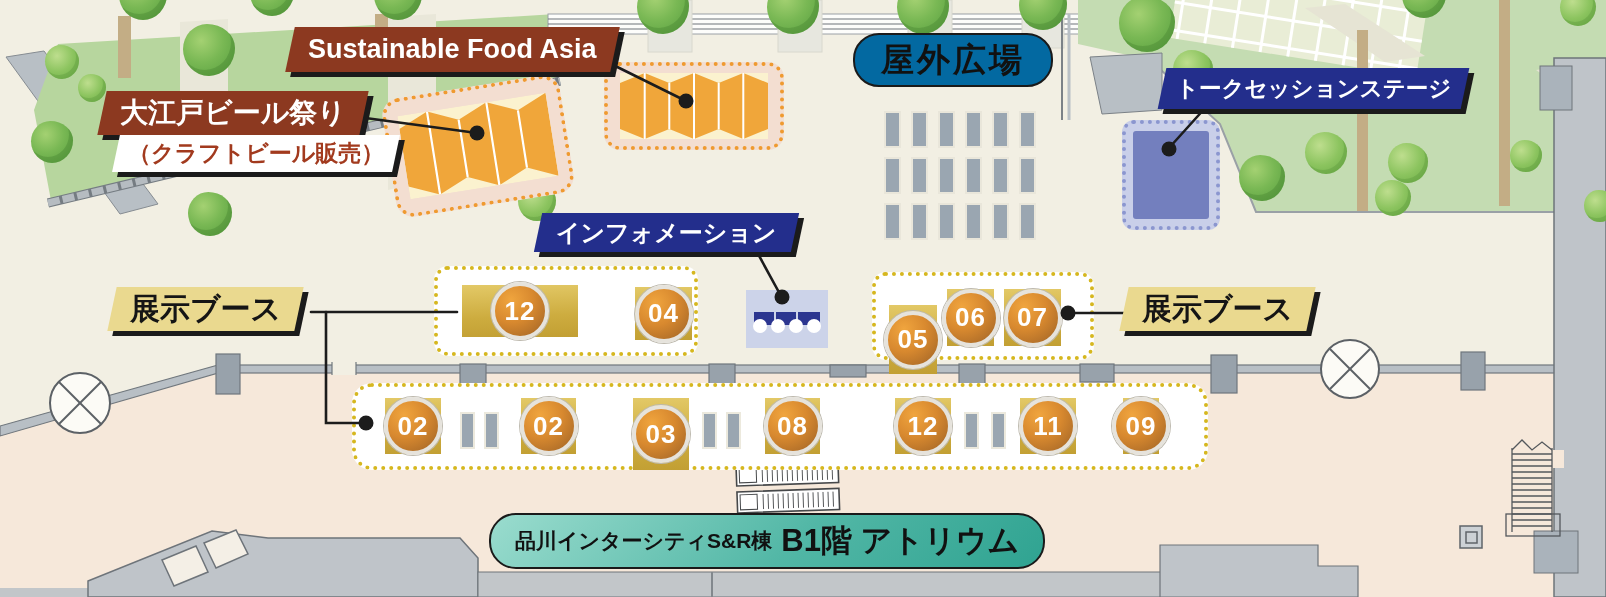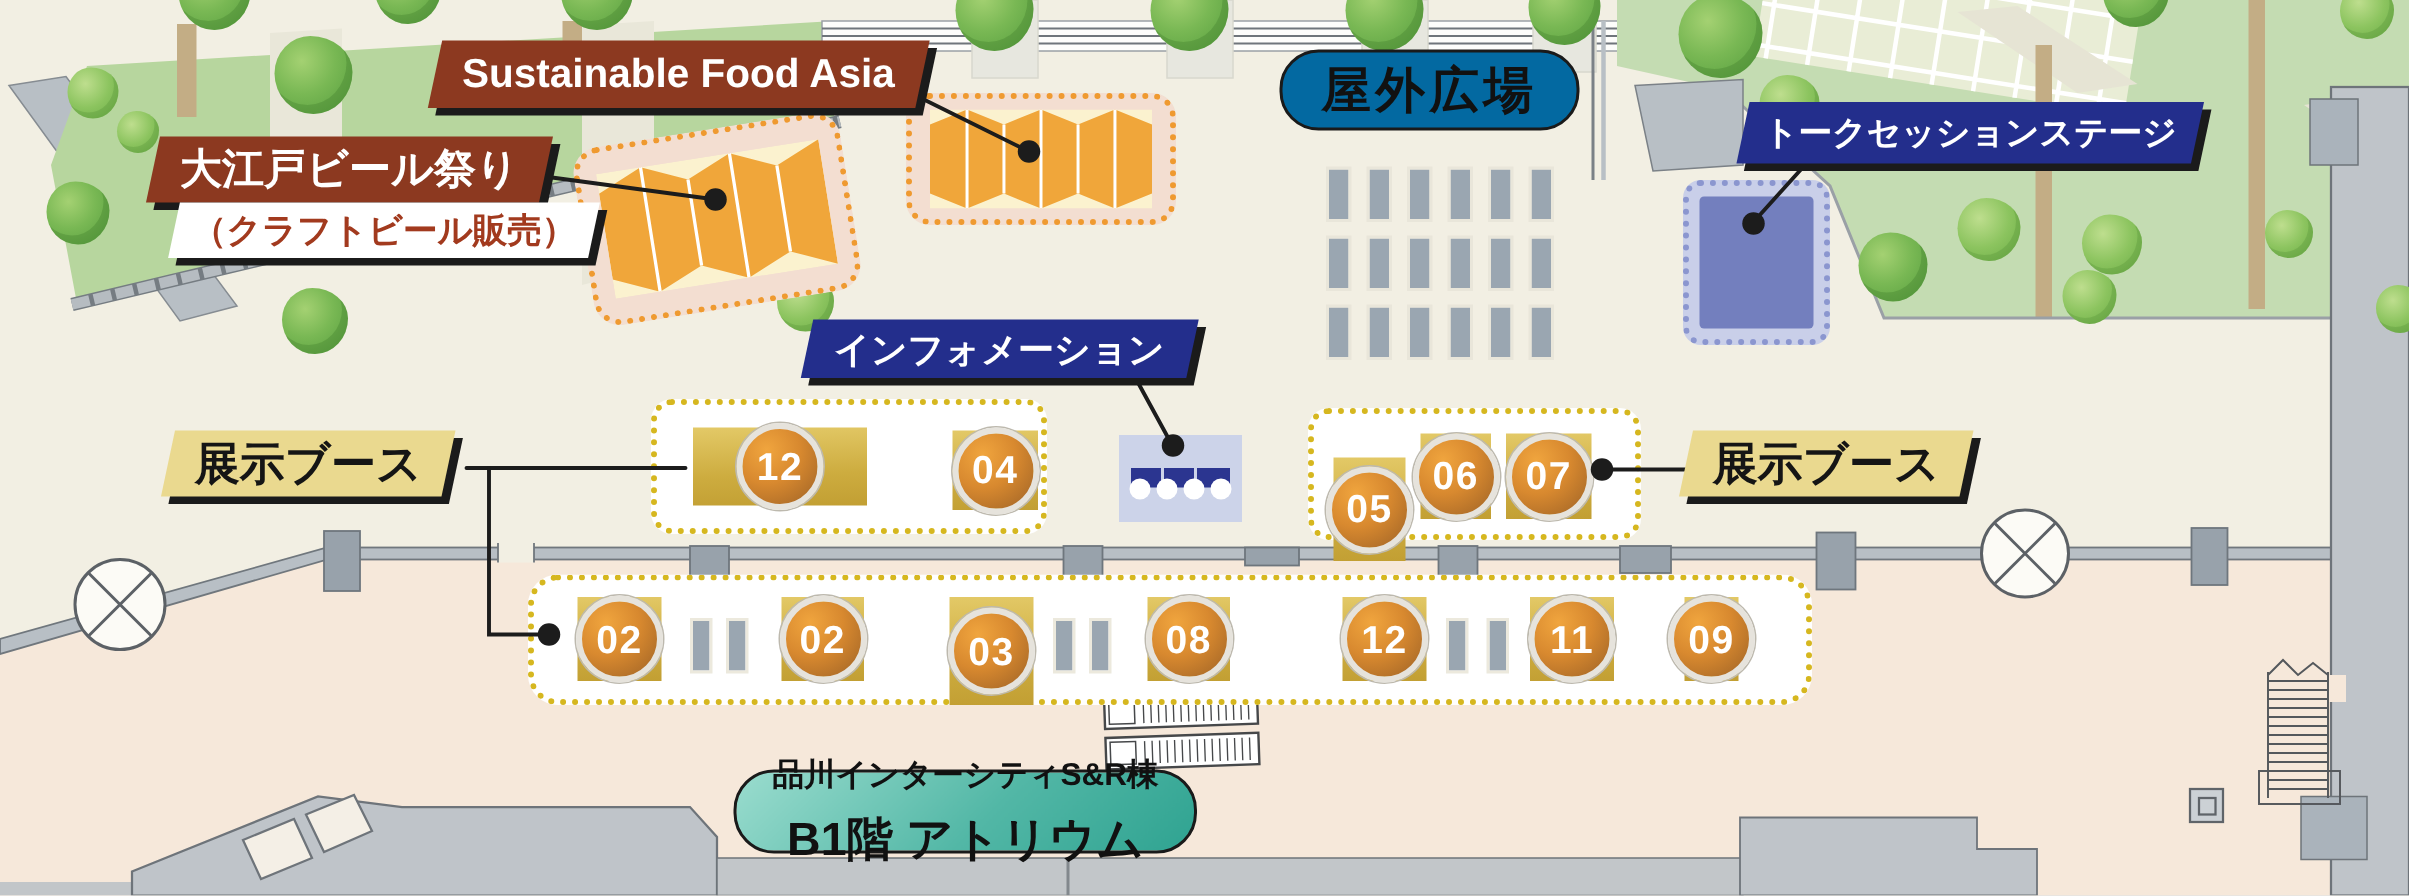--- a/index.html
+++ b/index.html
@@ -38,21 +38,21 @@
           color:#fff;font-weight:bold;display:flex;align-items:center;padding:0 18px;white-space:nowrap;}
   .banner>span{transform:skewX(12deg);display:block;}
   .brown{background:#8c3920;}
   .navy{background:#232e8c;}
   .ylabel{background:#ead98f;color:#151515;}
   .wlabel{background:#fff;color:#a23a1e;}
   .pill{position:absolute;z-index:6;border:2.5px solid #1a1a1a;display:flex;
         align-items:center;justify-content:center;font-weight:bold;color:#111;white-space:nowrap;}
   .plaza-pill{background:#0369a1;border-radius:26px;font-size:33px;letter-spacing:3px;}
   .venue-pill{background:linear-gradient(135deg,#9adcce 0%,#52b7a6 55%,#2fa391 100%);
-              border-radius:27px;gap:9px;padding:0 24px;flex-direction:column;}
+              border-radius:27px;gap:9px;padding:0 24px;}
   .venue-pill .small{font-size:21px;}
   .venue-pill .big{font-size:31px;}
 </style>
 </head>
 <body>
 
 <div id="canvas">
 
   <svg id="bg-svg" width="1606" height="597" viewBox="0 0 1606 597">
 

